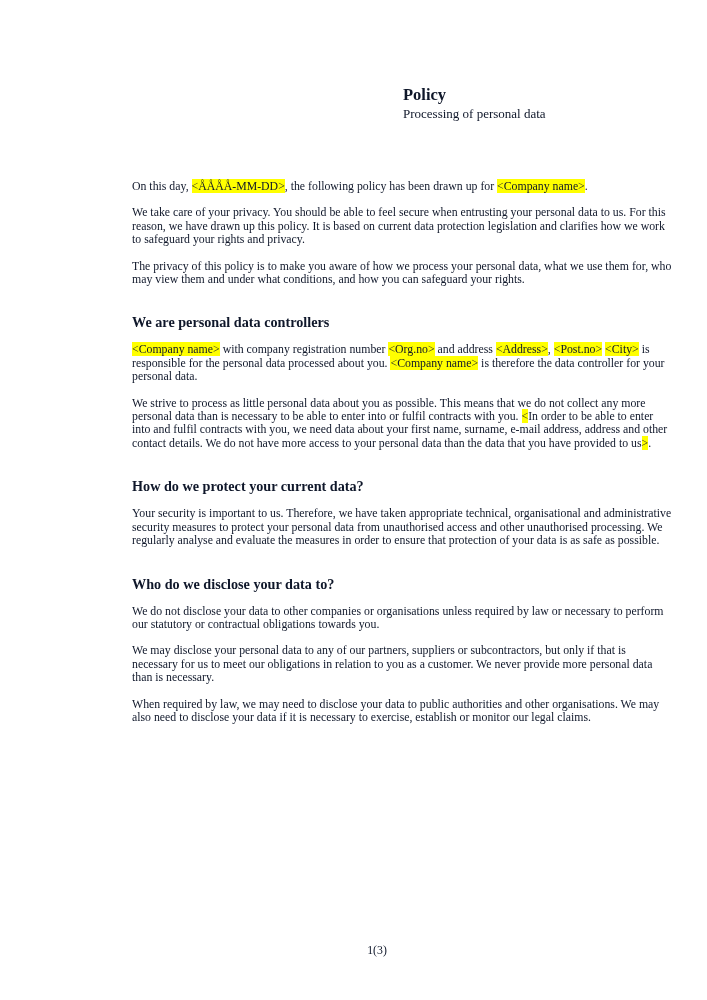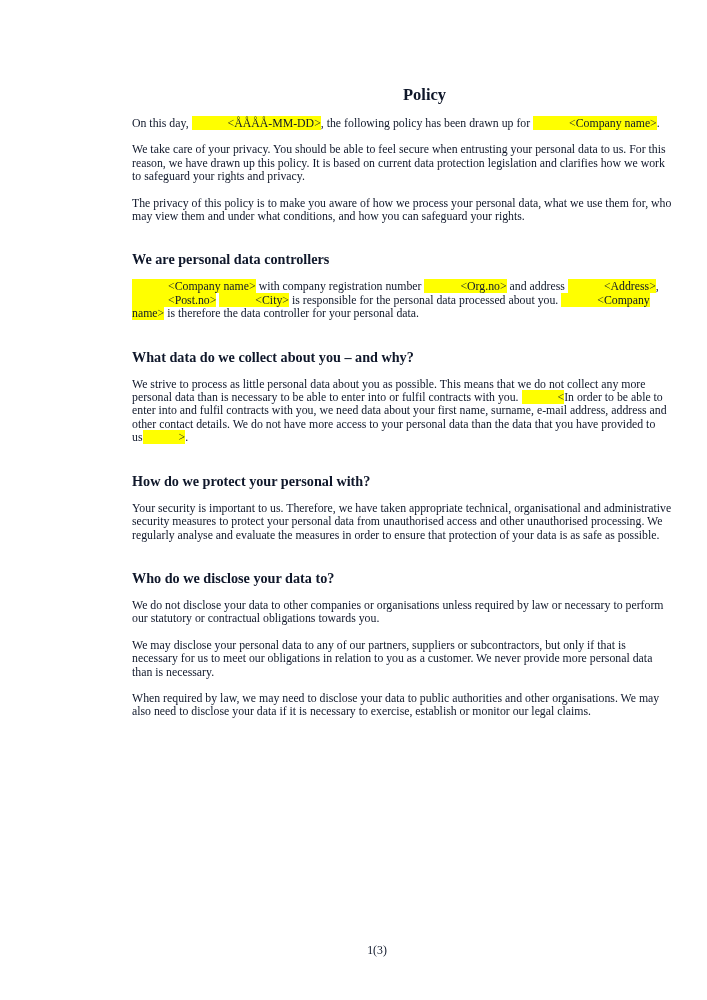--- a/index.html
+++ b/index.html
@@ -42,47 +42,46 @@
     text-align: left;
   }
   .section-heading {
     margin: 28px 0 6px 0;
     font-size: 14.2px;
     font-weight: 700;
     line-height: 16px;
   }
   .hl {
     background: #ffff00;
-    padding-left: 36px;
   }
   .page-footer {
     position: absolute;
     top: 944px;
     left: 0;
     width: 658px;
     text-align: center;
     font-size: 11.8px;
     line-height: 13.4px;
   }
 </style>
 </head>
 <body>
 
 <div class="page">
   <div class="content">
     <div class="doc-title">Policy</div>
+    <div class="doc-subtitle">Processing of personal data</div>
     <main>
         <p class="para"><span>On this day, </span><span class="hl">&lt;ÅÅÅÅ-MM-DD&gt;</span><span>, the following policy has been drawn up for </span><span class="hl">&lt;Company name&gt;</span><span>.</span></p>
         <p class="para"><span>We take care of your privacy. You should be able to feel secure when entrusting your personal data to us. For this reason, we have drawn up this policy. It is based on current data protection legislation and clarifies how we work to safeguard your rights and privacy.</span></p>
         <p class="para"><span>The privacy of this policy is to make you aware of how we process your personal data, what we use them for, who may view them and under what conditions, and how you can safeguard your rights.</span></p>
         <h2 class="section-heading">We are personal data controllers</h2>
         <p class="para"><span class="hl">&lt;Company name&gt;</span><span> with company registration number </span><span class="hl">&lt;Org.no&gt;</span><span> and address </span><span class="hl">&lt;Address&gt;</span><span>, </span><span class="hl">&lt;Post.no&gt;</span><span> </span><span class="hl">&lt;City&gt;</span><span> is responsible for the personal data processed about you. </span><span class="hl">&lt;Company name&gt;</span><span> is therefore the data controller for your personal data.</span></p>
-        <h2 class="section-heading">What data do we collect about you – and why?</h2>
         <p class="para"><span>We strive to process as little personal data about you as possible. This means that we do not collect any more personal data than is necessary to be able to enter into or fulfil contracts with you. </span><span class="hl">&lt;</span><span>In order to be able to enter into and fulfil contracts with you, we need data about your first name, surname, e-mail address, address and other contact details. We do not have more access to your personal data than the data that you have provided to us</span><span class="hl">&gt;</span><span>.</span></p>
-        <h2 class="section-heading">How do we protect your personal with?</h2>
+        <h2 class="section-heading">How do we protect your current data?</h2>
         <p class="para"><span>Your security is important to us. Therefore, we have taken appropriate technical, organisational and administrative security measures to protect your personal data from unauthorised access and other unauthorised processing. We regularly analyse and evaluate the measures in order to ensure that protection of your data is as safe as possible.</span></p>
         <h2 class="section-heading">Who do we disclose your data to?</h2>
         <p class="para"><span>We do not disclose your data to other companies or organisations unless required by law or necessary to perform our statutory or contractual obligations towards you.</span></p>
         <p class="para"><span>We may disclose your personal data to any of our partners, suppliers or subcontractors, but only if that is necessary for us to meet our obligations in relation to you as a customer. We never provide more personal data than is necessary.</span></p>
         <p class="para"><span>When required by law, we may need to disclose your data to public authorities and other organisations. We may also need to disclose your data if it is necessary to exercise, establish or monitor our legal claims.</span></p>
       </main>
   </div>
   <div class="page-footer">1(3)</div>
 </div>
 

